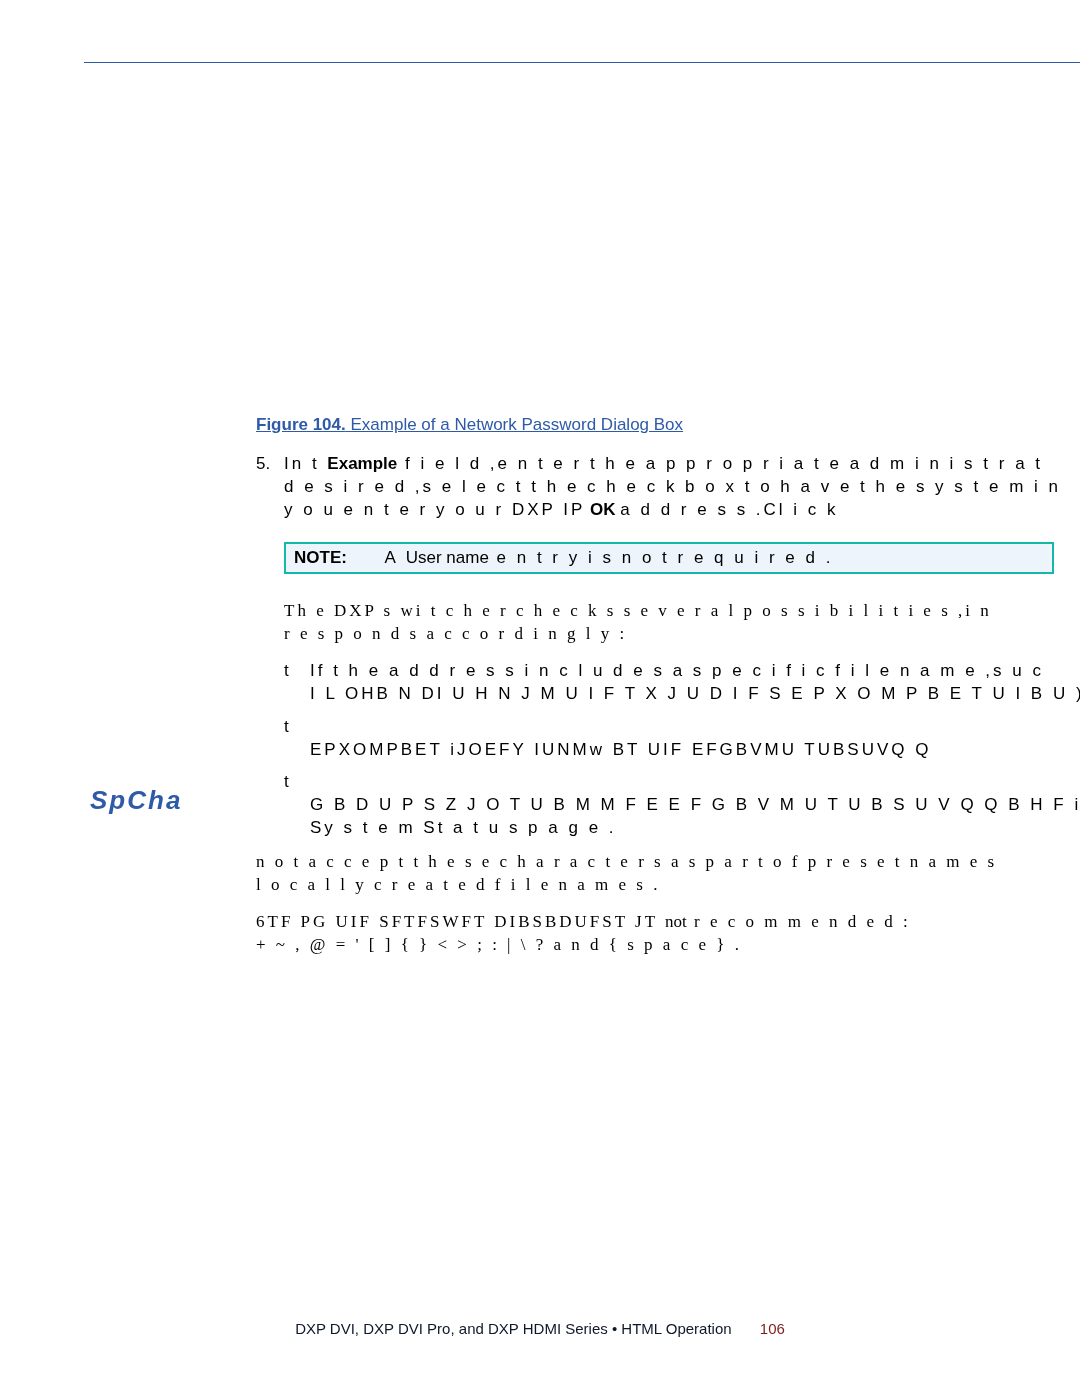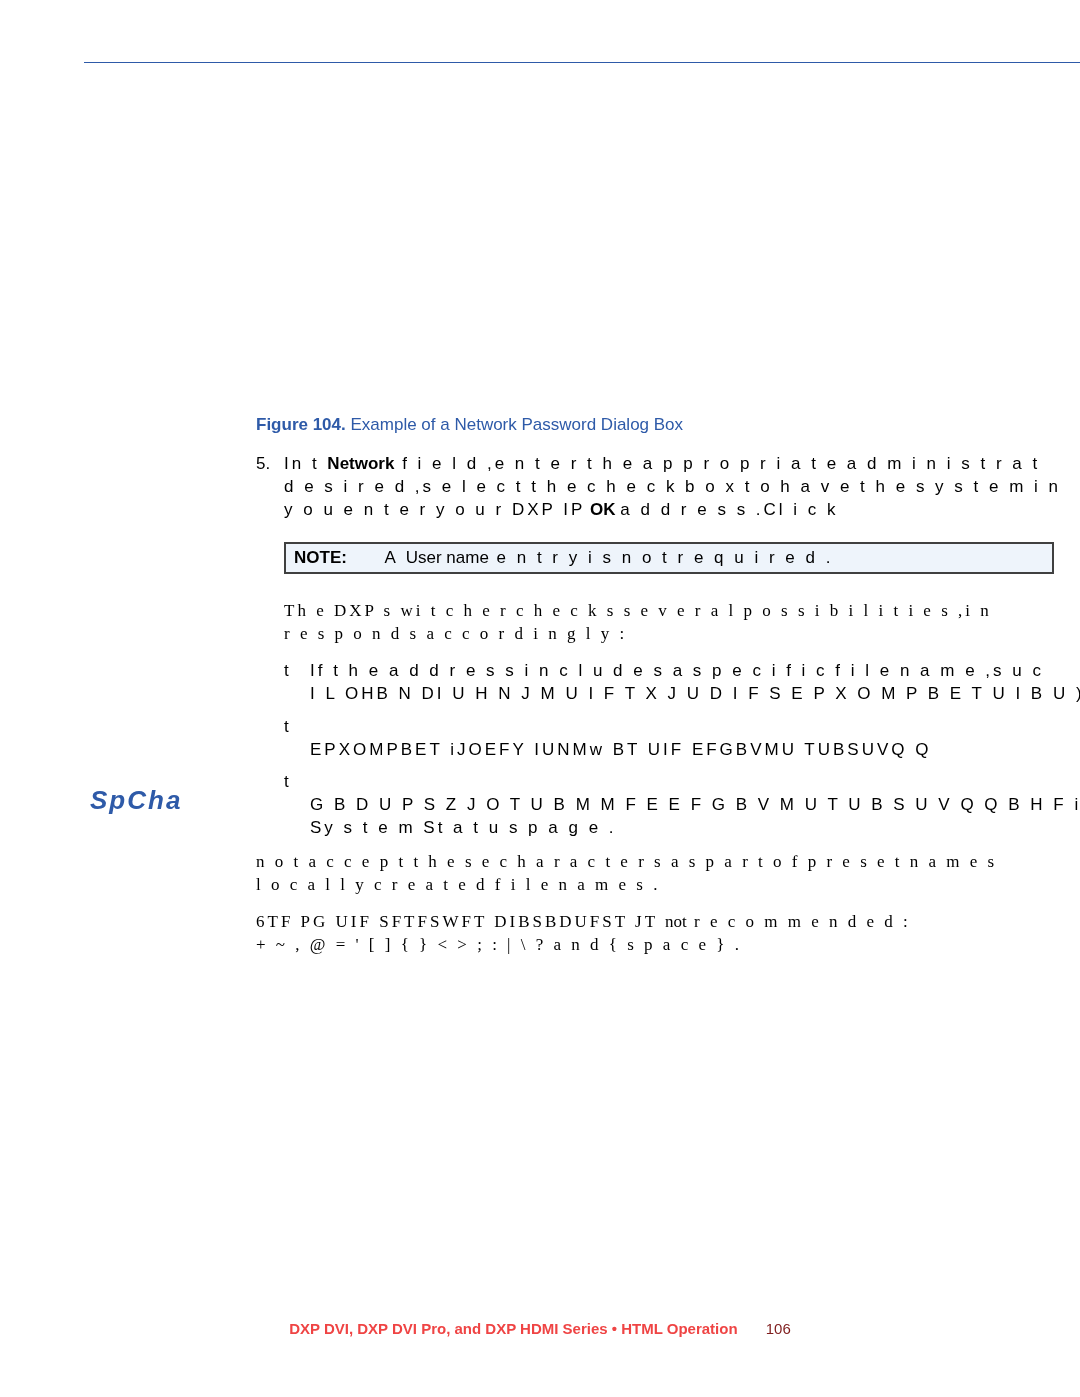--- a/index.html
+++ b/index.html
@@ -28,20 +28,21 @@
     left: 256px;
     right: 0;
     color: #000;
   }
   .figure-caption {
     color: #2e5aa8;
     font-weight: normal;
     font-size: 17px;
     margin-top: 315px;
     margin-bottom: 18px;
+    text-decoration: underline;
   }
   .step {
     display: flex;
     font-size: 17px;
     line-height: 1.35;
     margin-bottom: 10px;
   }
   .step-num {
     width: 28px;
     flex: none;
@@ -50,21 +51,21 @@
   .step-body {
     flex: 1;
   }
   .kern {
     letter-spacing: 3px;
   }
   .bold {
     font-weight: bold;
   }
   .note-box {
-    border: 2px solid #404040;
+    border: 2px solid #14b8a6;
     padding: 4px 8px;
     margin: 10px 0 18px 28px;
     background: #eef4fb;
     font-size: 17px;
     letter-spacing: 3px;
     display: inline-block;
     width: 770px;
     box-sizing: border-box;
   }
   .note-box .nlabel {
@@ -111,22 +112,22 @@
   }
   .footer {
     position: absolute;
     bottom: 60px;
     left: 0;
     right: 0;
     text-align: center;
     font-size: 15px;
   }
   .footer .ftitle {
-    font-weight: bold;
-    color: #ef4444;
+    font-weight: normal;
+    color: #0f172a;
   }
   .footer .fpage {
     color: #7f1d1d;
     margin-left: 24px;
   }
   .nowrap { white-space: nowrap; }
 </style>
 </head>
 <body>
 
@@ -134,21 +135,21 @@
 
 <div class="content">
 
   <div class="figure-caption nowrap">
     <span class="bold">Figure 104.</span><span> Example of a Network Password Dialog Box</span>
   </div>
 
   <div class="step nowrap">
     <div class="step-num">5.</div>
     <div class="step-body">
-      <span class="kern">In t </span><span class="bold">Network</span><span class="kern"> f i e l d ,e n t e r  t h e a p p r o p r i a t e  a d m i n i s t r a t</span><br>
+      <span class="kern">In t </span><span class="bold">Example</span><span class="kern"> f i e l d ,e n t e r  t h e a p p r o p r i a t e  a d m i n i s t r a t</span><br>
       <span class="kern">d e s i r e d ,s e l e c t  t h e c h e c k  b o x  t o  h a v e  t h e s y s t e m i n</span><br>
       <span class="kern">y o u  e n t e r  y o u r  DXP IP</span>
       <span class="bold">OK</span>
       <span class="kern">a d d r e s s .Cl i c k</span>
     </div>
   </div>
 
   <div class="note-box nowrap">
     <span class="nlabel">NOTE:</span>
     &nbsp;&nbsp;&nbsp;

